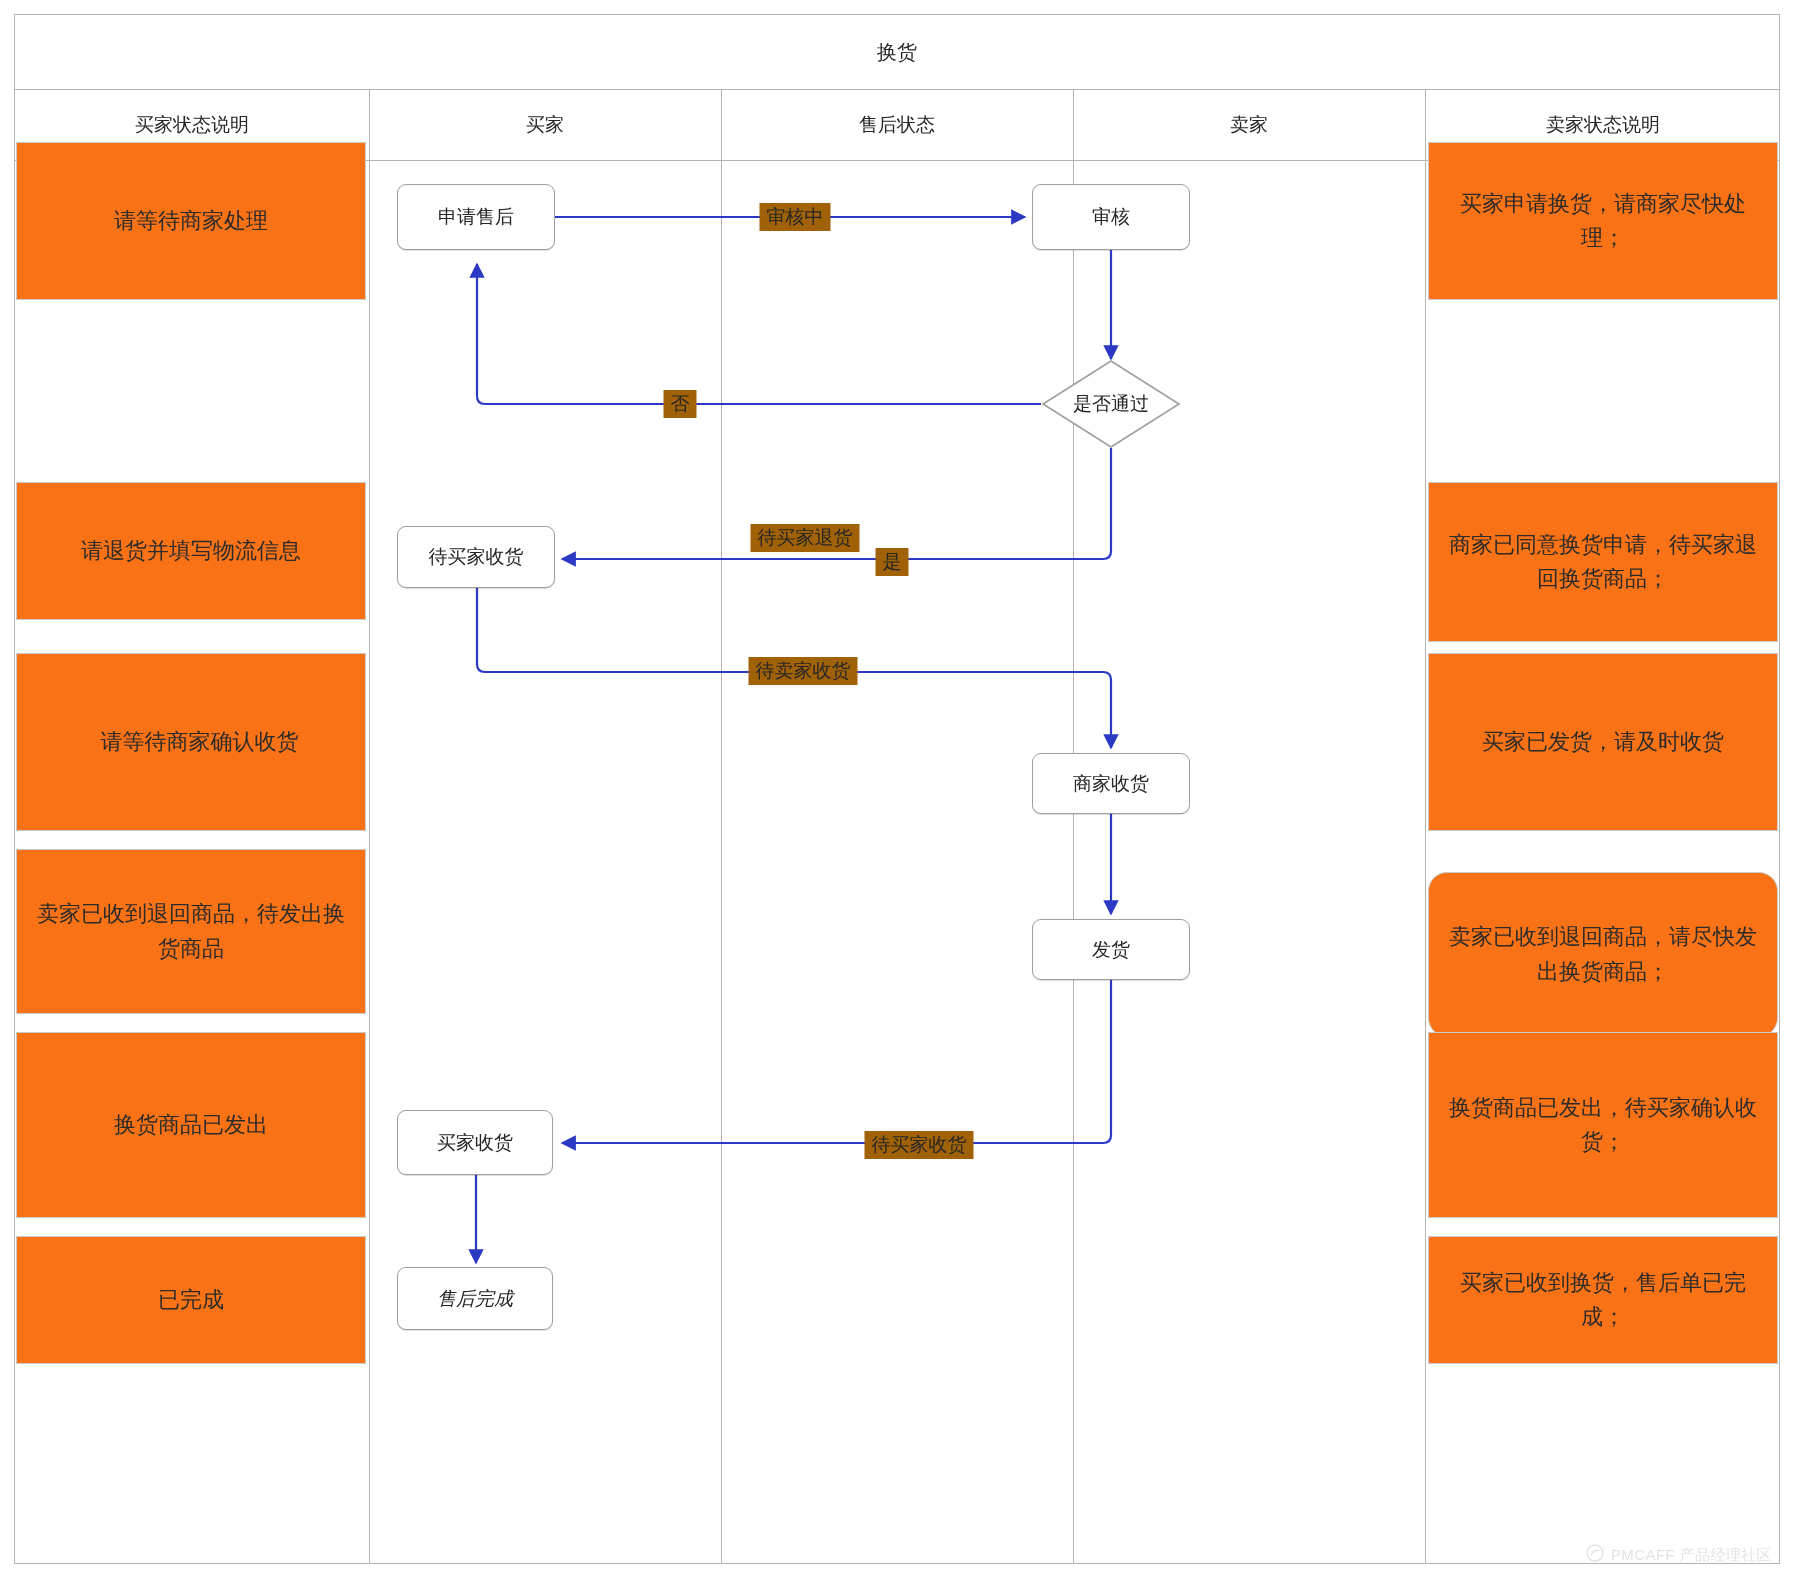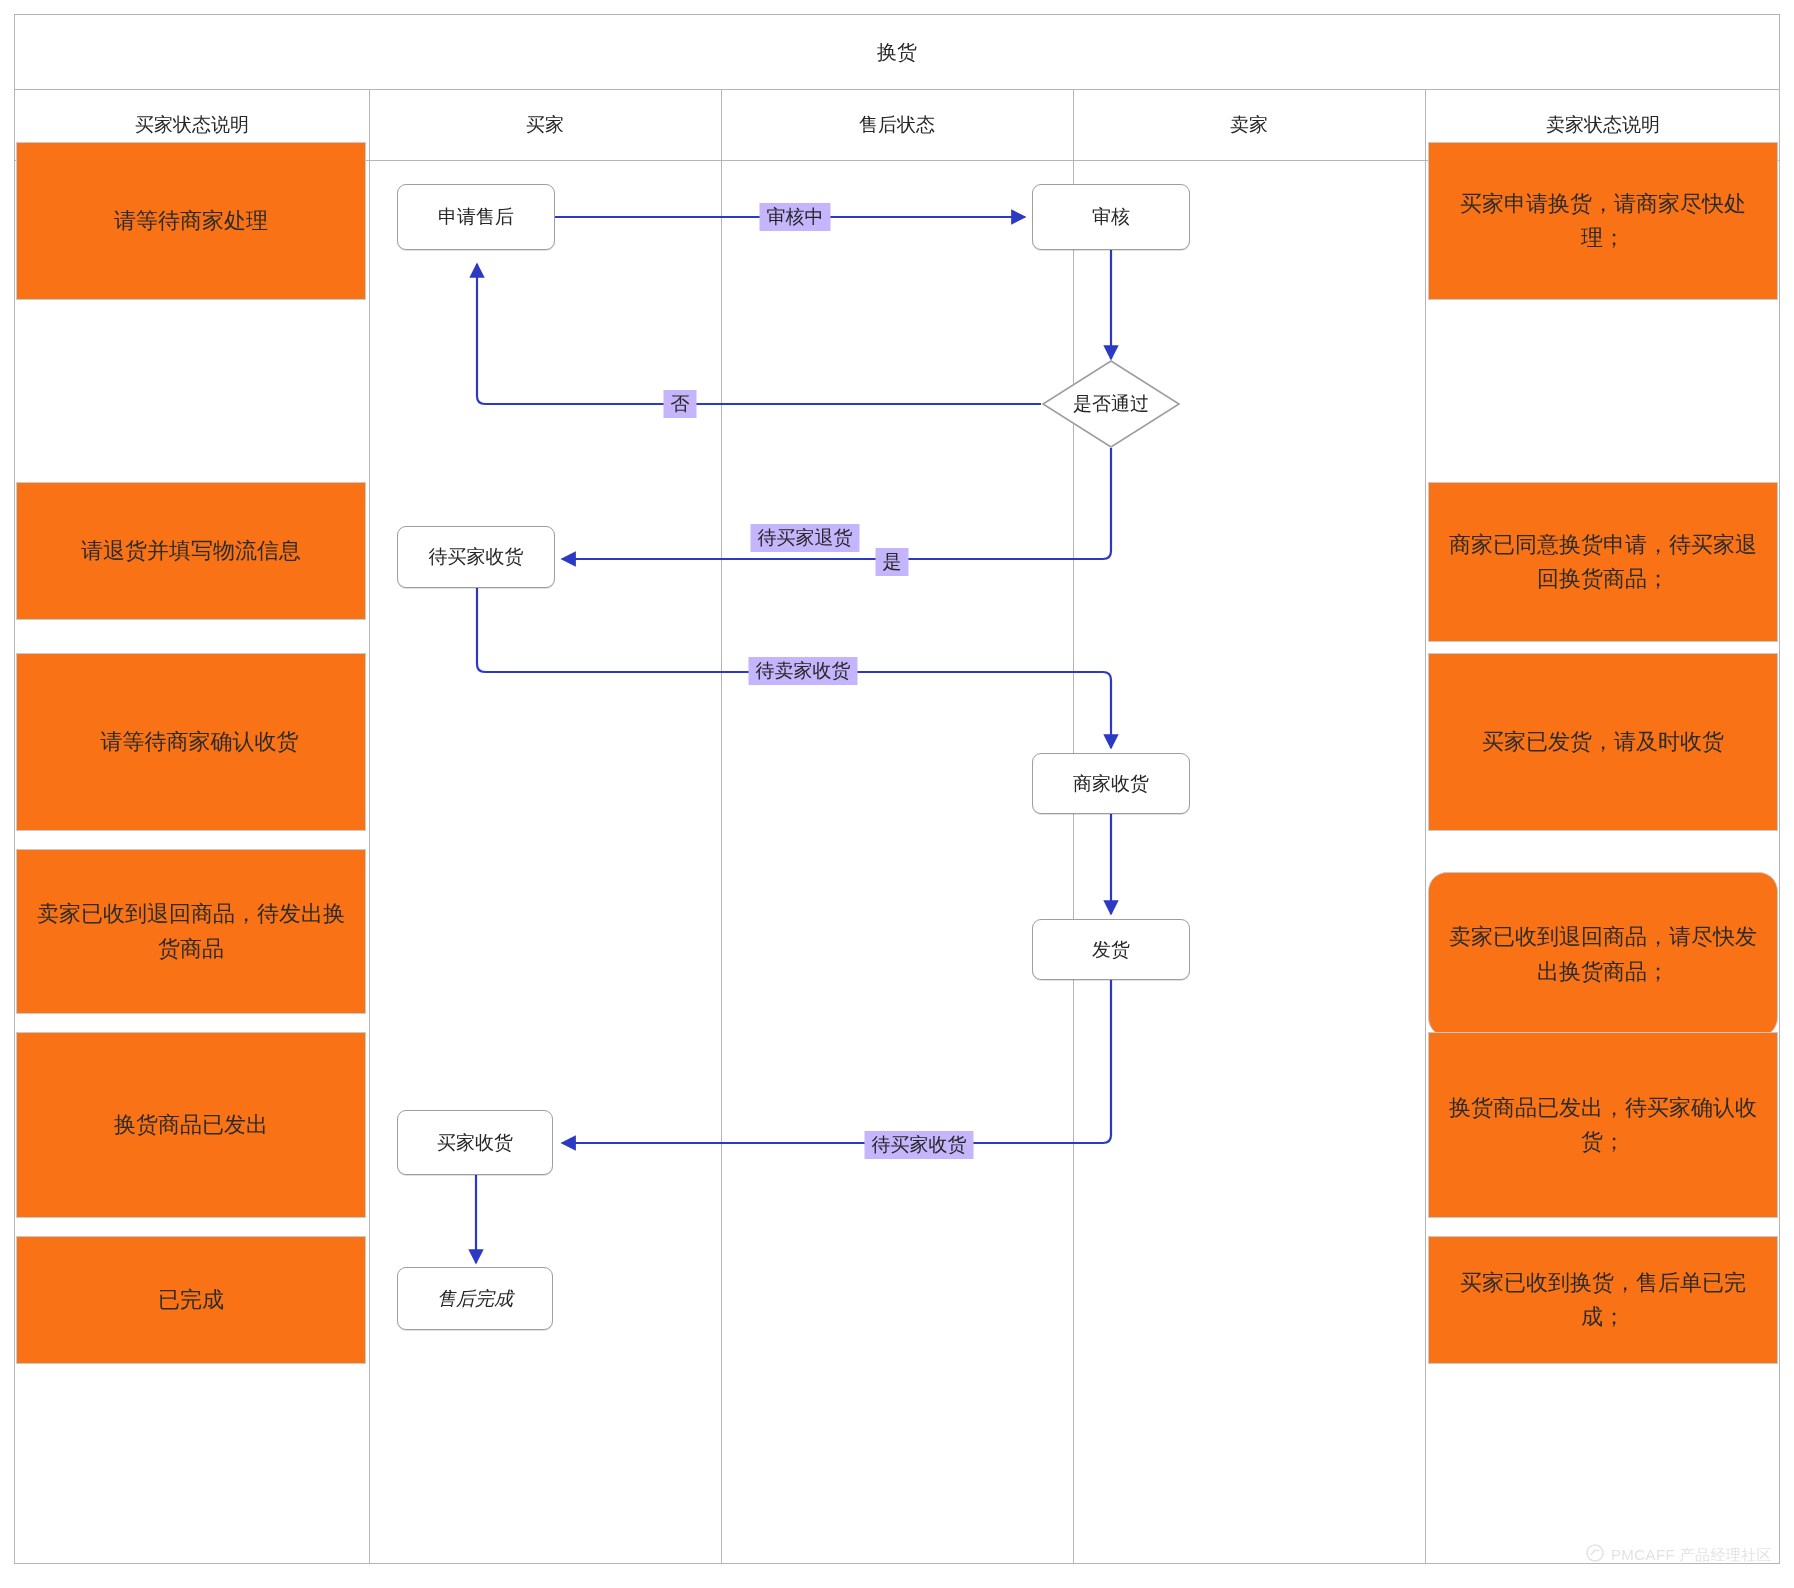--- a/index.html
+++ b/index.html
@@ -118,21 +118,21 @@
     position: absolute;
     left: 0; top: 0;
     width: 1794px;
     height: 1588px;
     z-index: 2;
     pointer-events: none;
   }
   .edge-label {
     position: absolute;
     z-index: 6;
-    background: #c4b5fd;
+    background: #a16207;
     font-size: 19px;
     color: #262626;
     padding: 1px 7px;
     white-space: nowrap;
     transform: translate(-50%, -50%);
   }
 
   
   .watermark {
     position: absolute;

